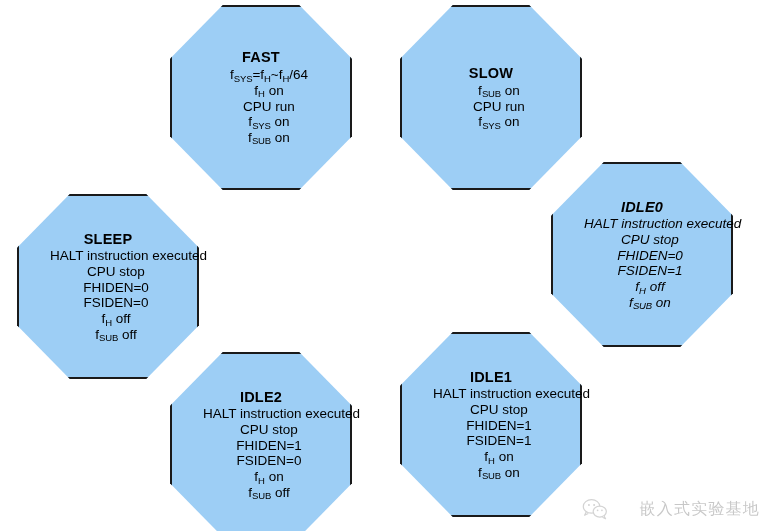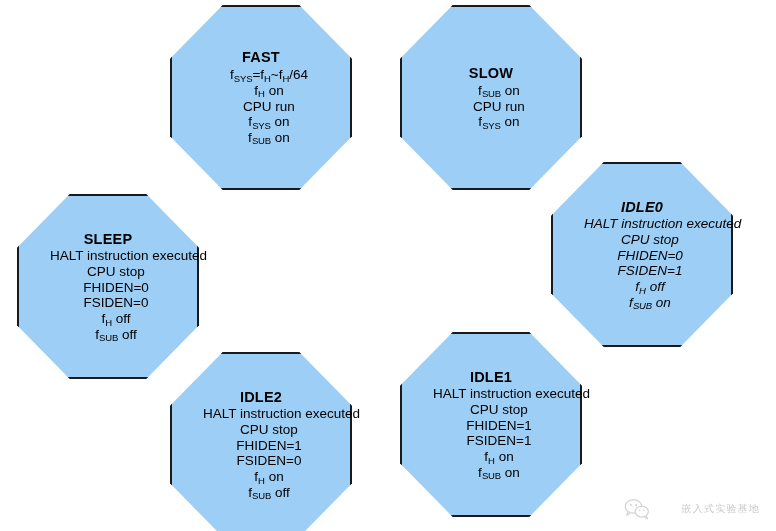--- a/index.html
+++ b/index.html
@@ -76,21 +76,21 @@
   #watermark {
     position: absolute;
     right: 16px;
     bottom: 11px;
     display: flex;
     align-items: center;
     gap: 7px;
     opacity: 0.30;
   }
   #watermark .wm-text {
-    font-size: 10px;
+    font-size: 16px;
     color: #4a4a4a;
     letter-spacing: 1.2px;
     font-family: "DejaVu Sans", sans-serif;
     margin-left: 25px;
   }
   #watermark .wm-icon {
     width: 26px;
     height: 22px;
     display: block;
   }

